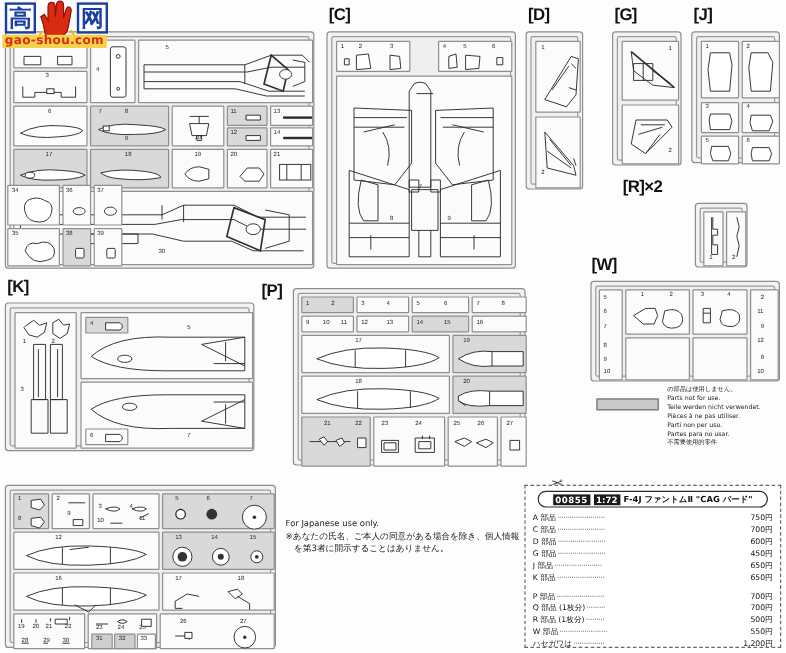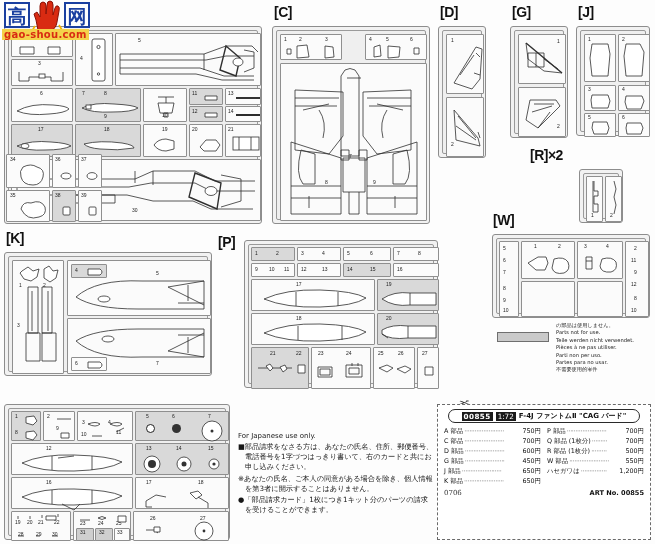--- a/index.html
+++ b/index.html
@@ -94,27 +94,27 @@
   #card .card-title { text-align: center; font-size: 7.4px; font-weight: bold;
                       color: #111; margin-top: 7px; margin-bottom: 4px;
                       font-family: "DejaVu Sans", sans-serif; }
   #card .kit-bar { display: flex; align-items: center; justify-content: center;
                    gap: 3px; border: 1px solid #2a2a2a; border-radius: 8px;
                    padding: 1px 4px; margin: 0 4px 4px 4px; }
   #card .kit-no { background: #1b1b1b; color: #fff; font-size: 7.2px;
                   font-weight: bold; padding: 0 2px; letter-spacing: .4px;
                   font-family: "DejaVu Sans", sans-serif; }
   #card .kit-scale { background: #1b1b1b; color: #fff; font-size: 7.2px;
-                     font-weight: normal; padding: 0 2px;
+                     font-weight: bold; padding: 0 2px;
                      font-family: "DejaVu Sans", sans-serif; }
   #card .kit-name { font-size: 7px; font-weight: bold; color: #111;
                     font-family: "DejaVu Sans", sans-serif; }
   #card .body-txt { font-size: 6.6px; line-height: 1.45; color: #161616;
                     margin-bottom: 4px; font-family: "DejaVu Sans", sans-serif; }
-  #card .price-wrap { display: flex; gap: 6px; }
+  #card .price-wrap { display: flex; gap: 6px; flex-direction: column; }
   #card .price-col { flex: 1; }
   #card .price-row { display: flex; align-items: baseline; font-size: 6.4px;
                      color: #111; line-height: 1.55;
                      font-family: "DejaVu Sans", sans-serif; }
   #card .price-row .nm { white-space: nowrap; }
   #card .price-row .dots { flex: 1; overflow: hidden; white-space: nowrap;
                            color: #555; letter-spacing: -0.3px; margin: 0 1px; }
   #card .price-row .amt { white-space: nowrap; }
   #card .foot { display: flex; justify-content: space-between; align-items: baseline;
                 margin-top: 2px; }
@@ -456,21 +456,21 @@
       </div>
       <div class="cell" style="left:37px; top:82px; width:32px; height:24px;">
         <div class="pn" style="left:3px; top:1px;">6</div>
         <svg style="position:absolute; left:5px; top:6px;" width="24" height="16">
           <path class="ln2" d="M3 3 h14 l2 5 l-2 6 h-14 l-1 -6 z"></path>
         </svg>
       </div>
     </div>
   </div>
 
-  <div class="lbl" style="left:530px; top:147px;">[R]×2</div>
+  <div class="lbl" style="left:519px; top:147px;">[R]×2</div>
   <div class="sprue" style="left:579px; top:169px; width:44px; height:54px;">
     <div class="sprue-inner">
       <div class="cell" style="left:2px; top:2px; width:17px; height:46px;">
         <div class="pn" style="left:4px; top:36px;">1</div>
         <svg style="position:absolute; left:3px; top:3px;" width="12" height="34">
           <path class="ln" d="M4 1 v10 h4 v5 h-4 v8 h4 v8 h-5 v-31"></path>
         </svg>
       </div>
       <div class="cell" style="left:21px; top:2px; width:17px; height:46px;">
         <div class="pn" style="left:4px; top:36px;">2</div>
@@ -814,23 +814,21 @@
           <path class="ln2" d="M12 5 h6 v5 h-6 z"></path>
           <circle class="ln2" cx="62" cy="9" r="9"></circle>
           <circle cx="62" cy="9" r="1.4" fill="#333"></circle>
         </svg>
       </div>
     </div>
   </div>
 
   <div id="jp-note">
     <div class="hdr">For Japanese use only.</div>
-    <p>■部品請求をなさる方は、あなたの氏名、住所、郵便番号、電話番号を1字づつはっきり書いて、右のカードと共にお申し込みください。</p>
     <p>※あなたの氏名、ご本人の同意がある場合を除き、個人情報を第3者に開示することはありません。</p>
-    <p>●「部品請求カード」1枚につき1キット分のパーツの請求を受けることができます。</p>
   </div>
 
   <div id="scissors">✂</div>
   <div id="card">
     <div class="kit-bar">
       <span class="kit-no">00855</span>
       <span class="kit-scale">1:72</span>
       <span class="kit-name">F-4J ファントムⅡ "CAG バード"</span>
     </div>
     <div class="price-wrap">

